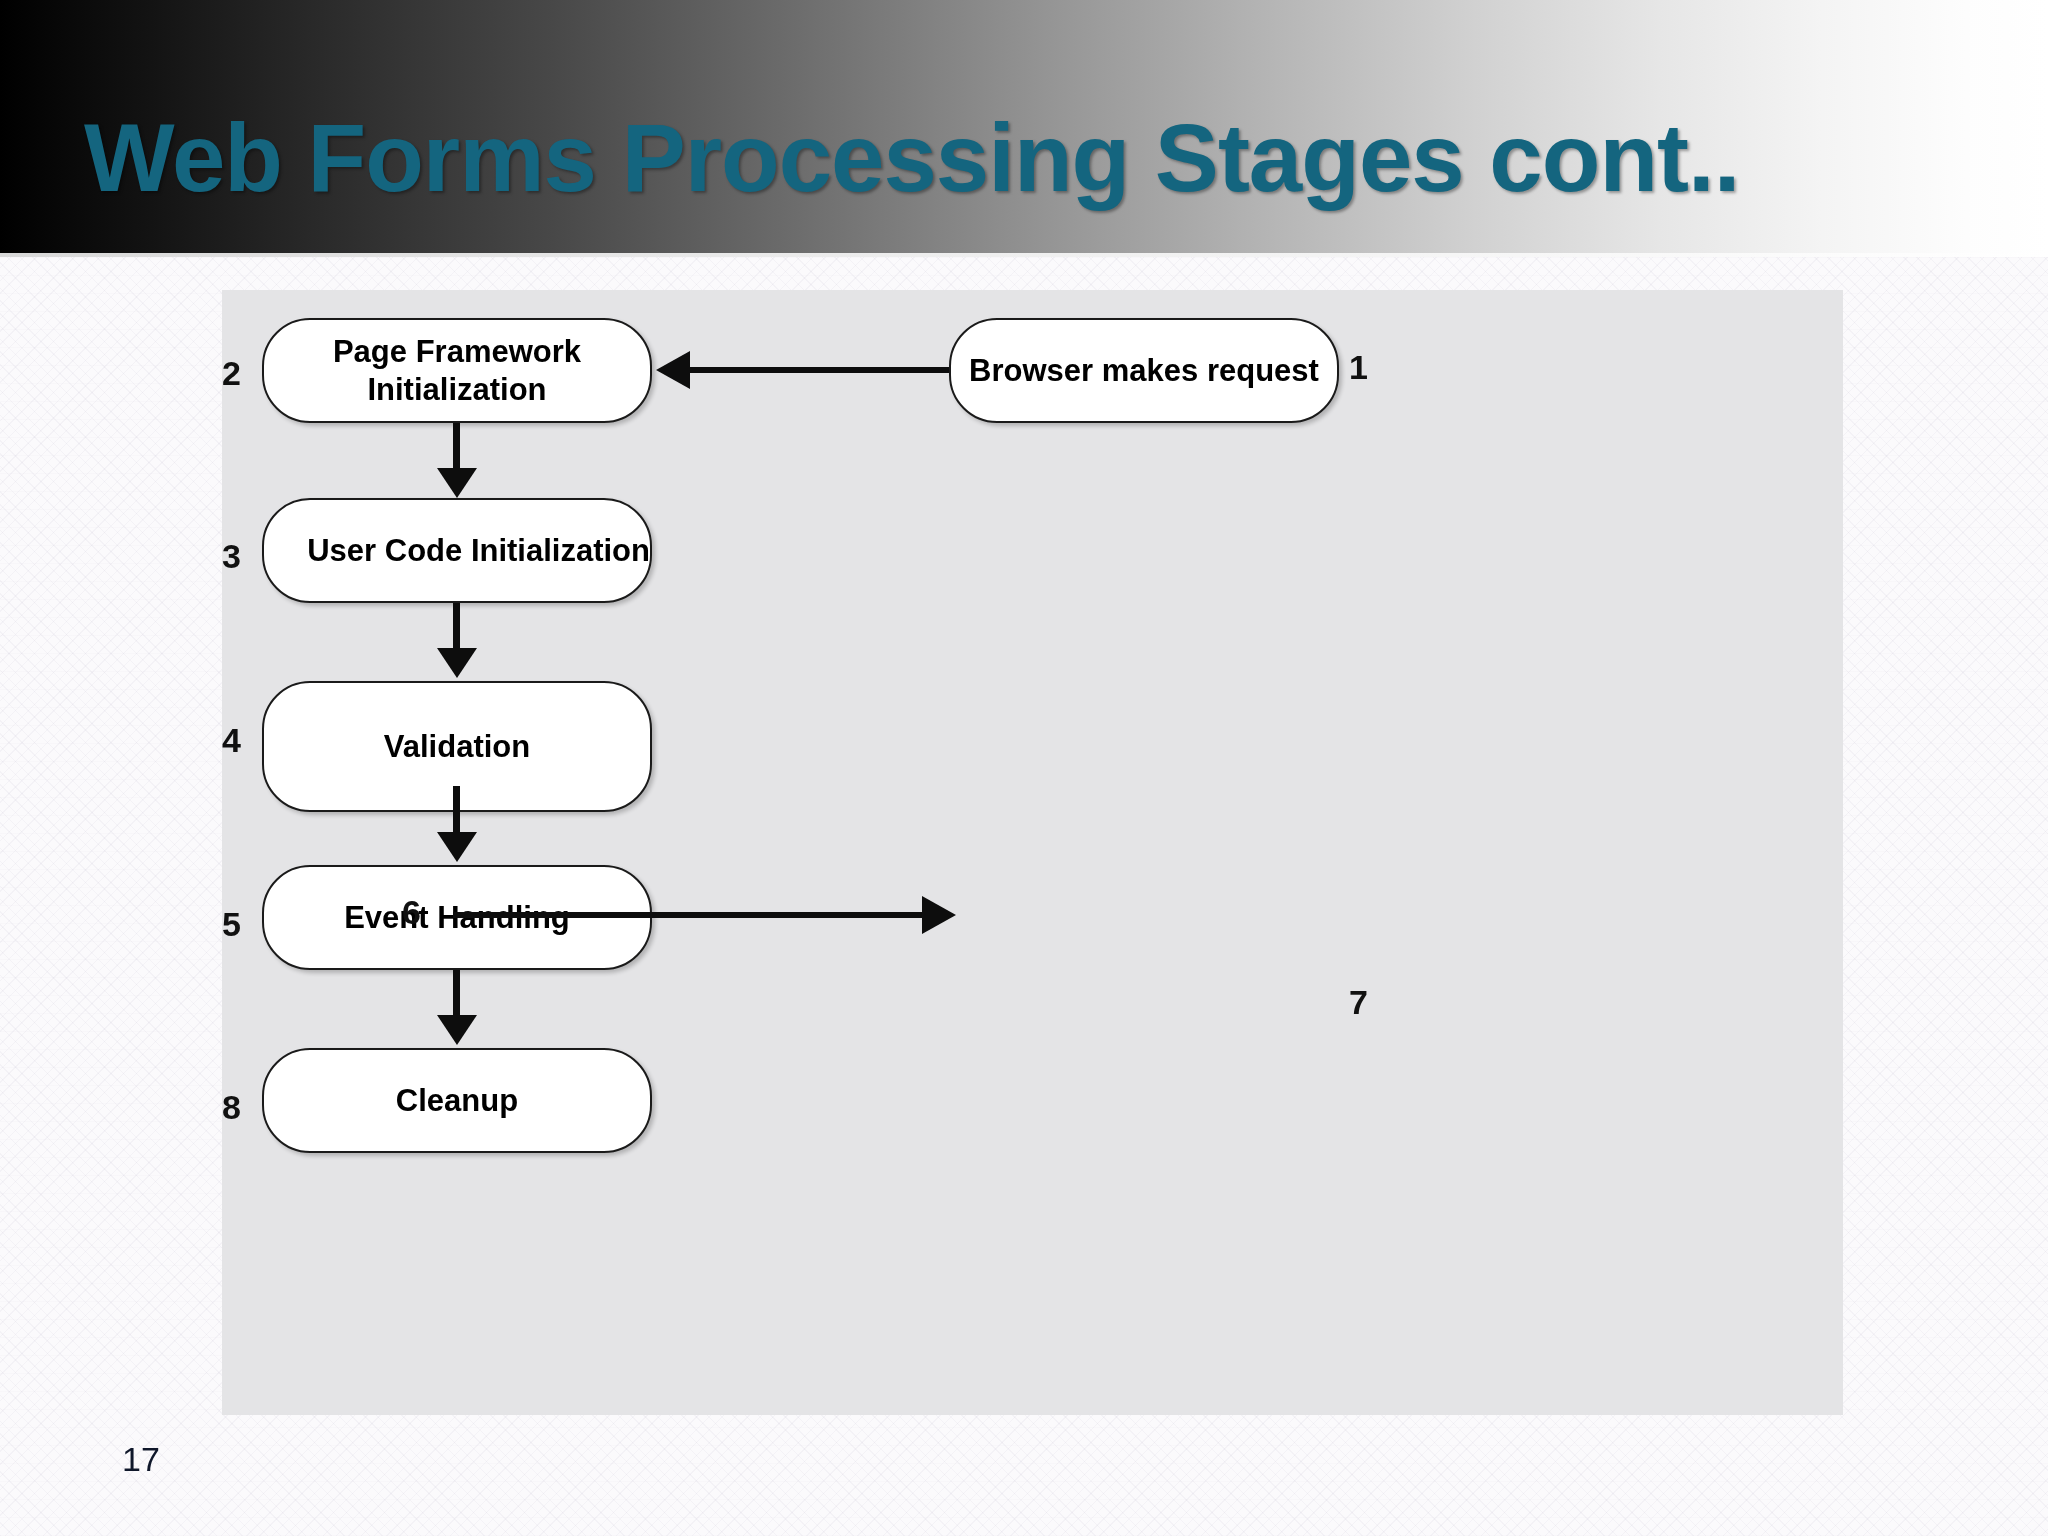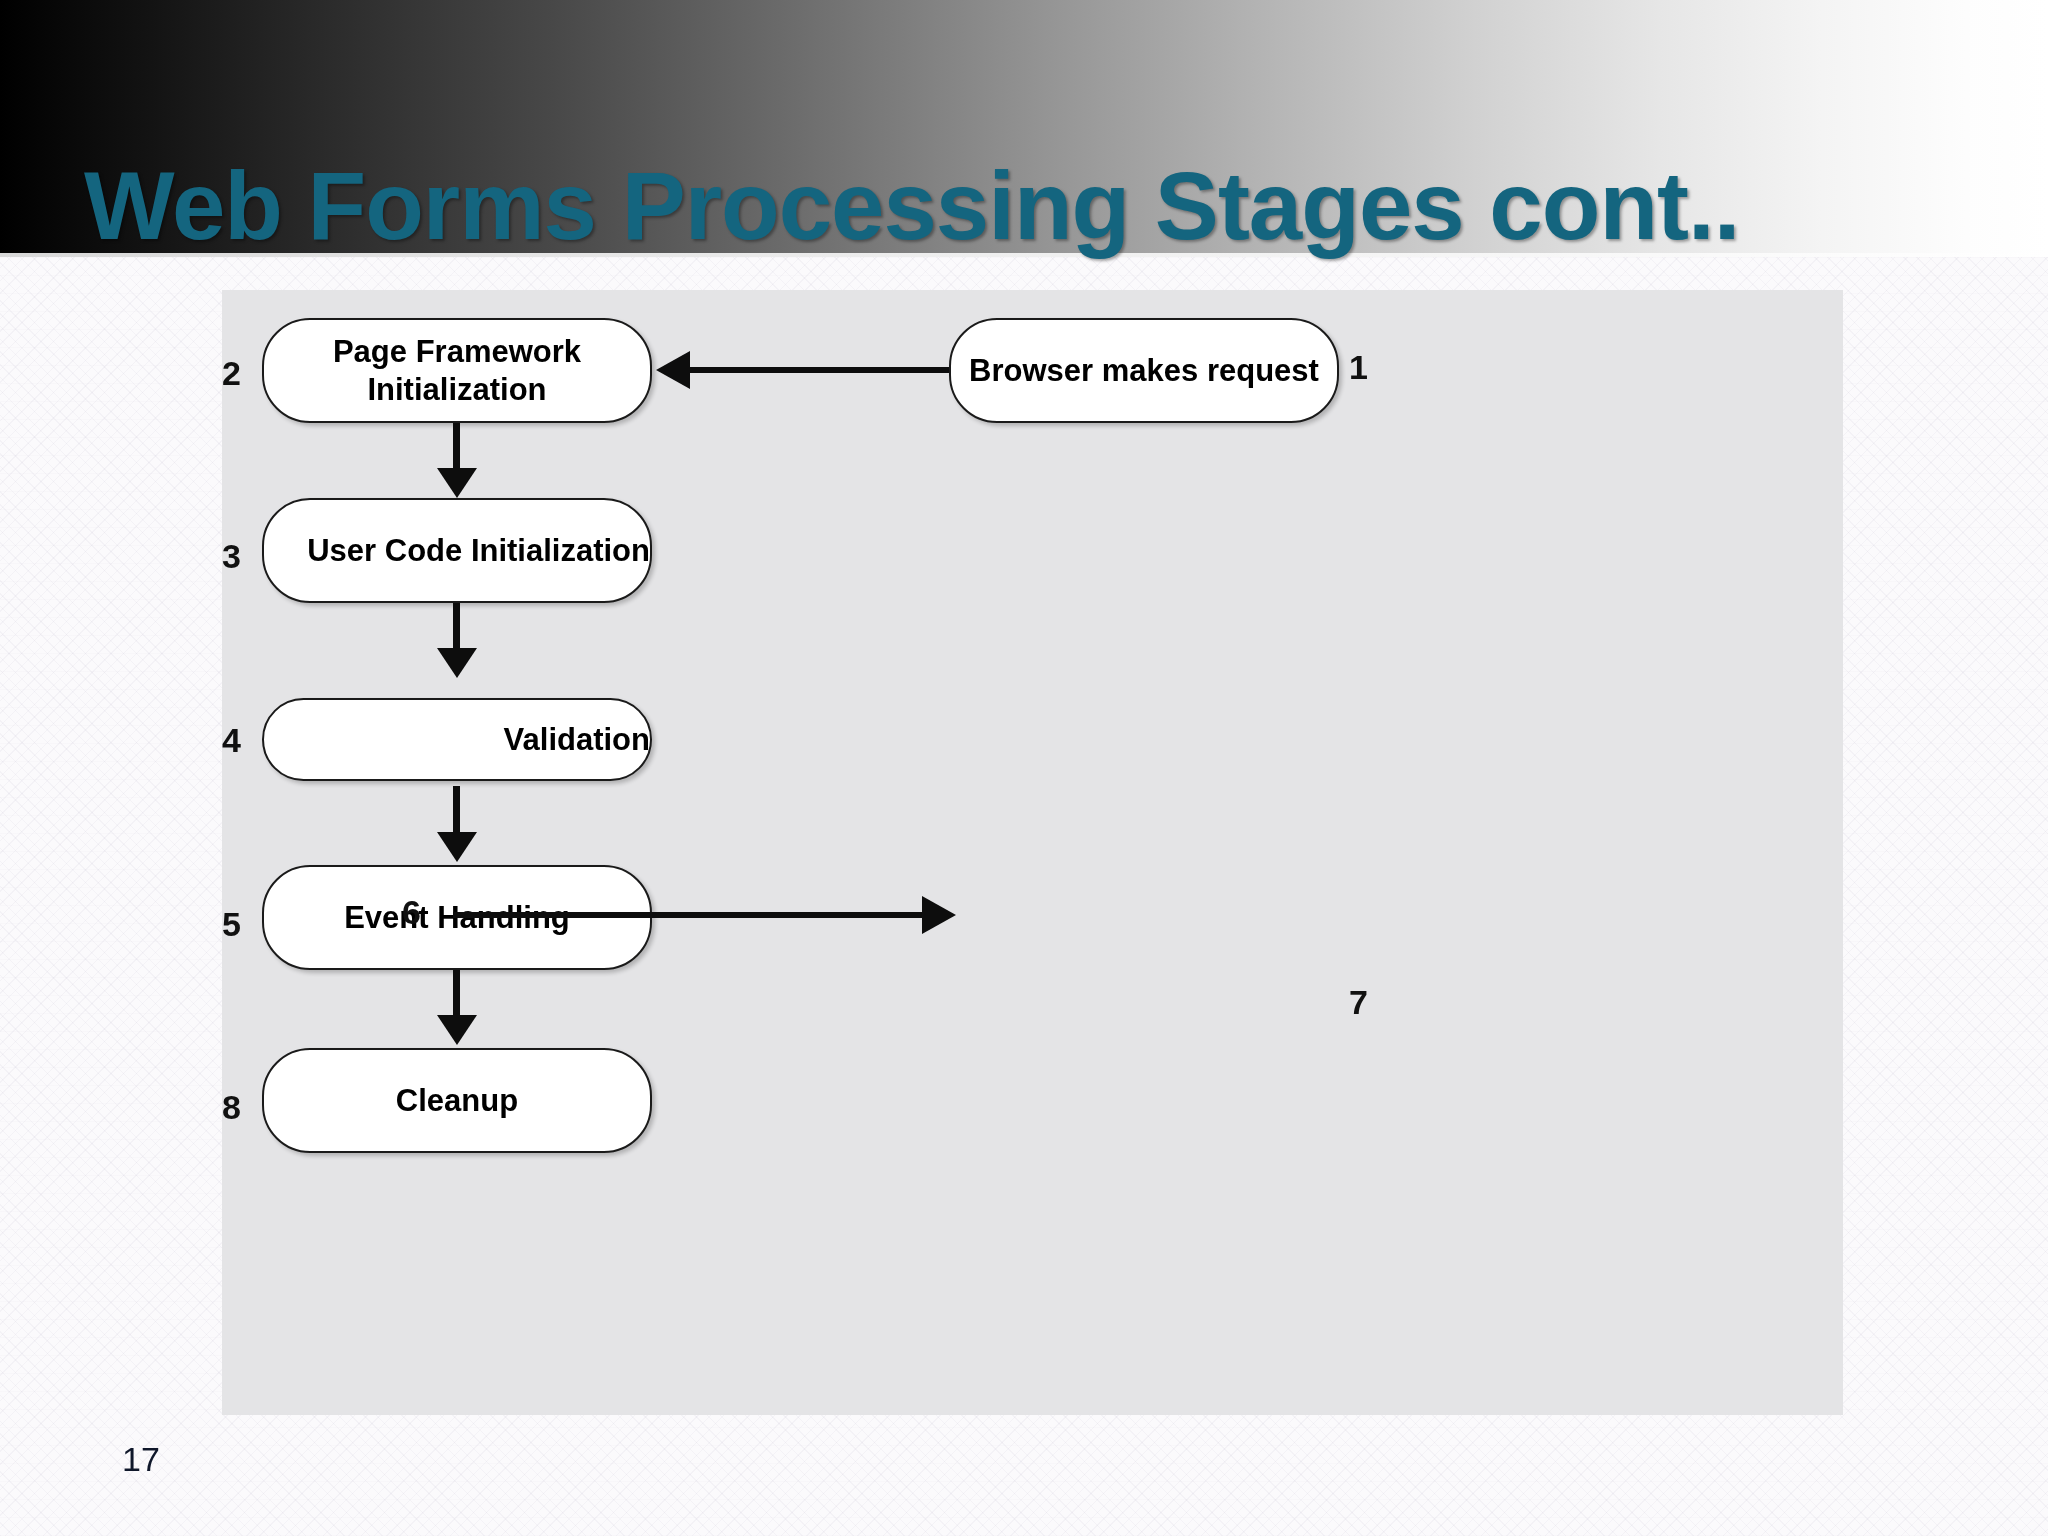--- a/index.html
+++ b/index.html
@@ -60,21 +60,20 @@
     left: 84px;
     top: 108px;
     width: 1940px;
     font-size: 96px;
     font-weight: bold;
     letter-spacing: -1px;
     color: #14657f;
     text-shadow: 2px 2px 3px rgba(0,0,0,0.35);
     white-space: nowrap;
     line-height: 1.05;
-    margin-top: 48px;
   }
   
   #diagram-panel {
     position: absolute;
     left: 222px;
     top: 290px;
     width: 1621px;
     height: 1125px;
     background: #e4e4e6;
   }
@@ -161,21 +160,21 @@
     <div class="step-num" style="left:1127px; top:695px;">7</div>
 
     <div class="node" style="left:40px; top:28px; width:390px; height:105px;">
       <span>Page Framework Initialization</span>
     </div>
 
     <div class="node" style="left:40px; top:208px; width:390px; height:105px;justify-content:flex-end;">
       <span>User Code Initialization</span>
     </div>
 
-    <div class="node" style="left:40px; top:408px; width:390px; height:83px;justify-content:flex-end;">
+    <div class="node" style="left:40px; top:391px; width:390px; height:131px;">
       <span>Validation</span>
     </div>
 
     <div class="node" style="left:40px; top:575px; width:390px; height:105px;">
       <span>Event Handling</span>
     </div>
 
     <div class="node" style="left:40px; top:758px; width:390px; height:105px;text-align:right;">
       <span>Cleanup</span>
     </div>

